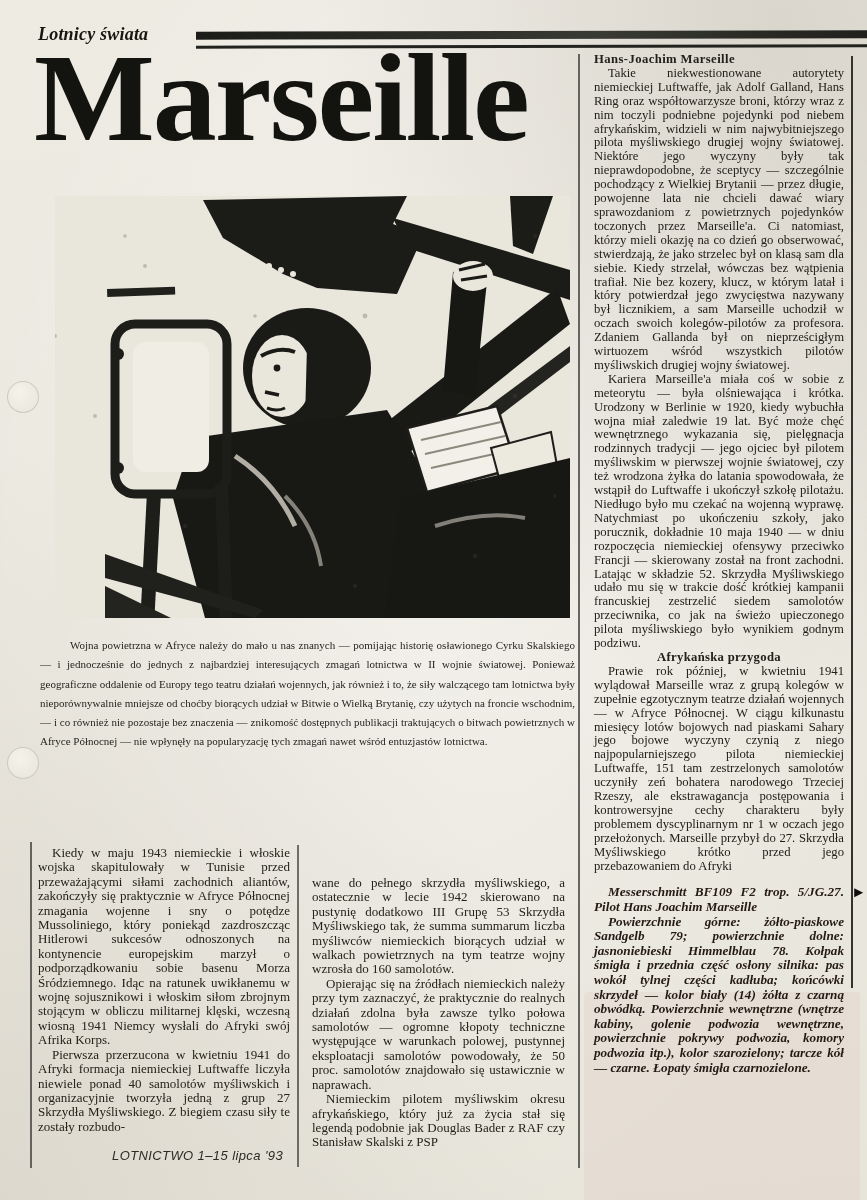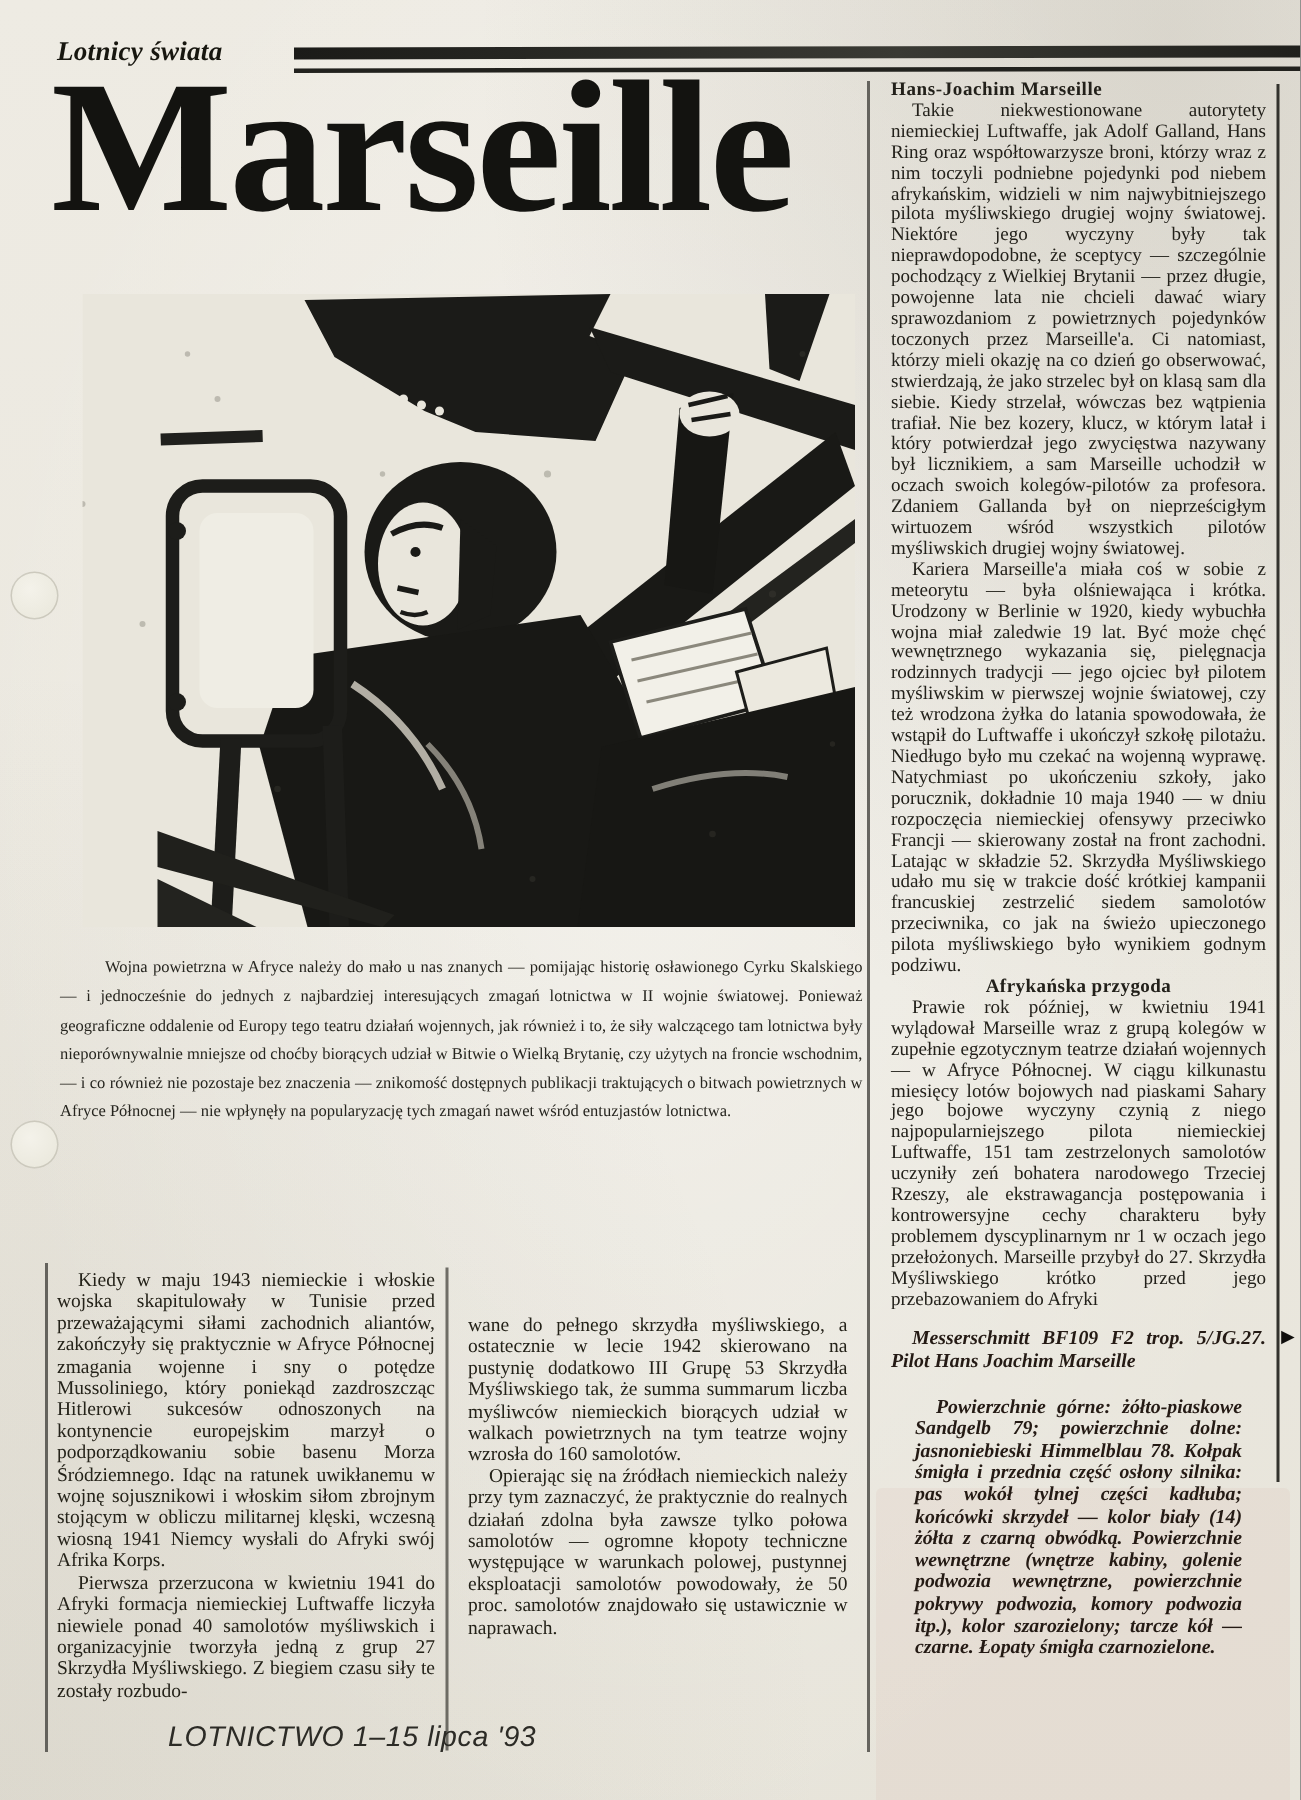--- a/index.html
+++ b/index.html
@@ -40,37 +40,37 @@
   .ind{text-indent:14px;}
   
   .colR{position:absolute;left:594px;top:53px;width:250px;font-size:12.7px;line-height:13.9px;text-align:justify;color:#22201a;}
   .colR p{margin:0;}
   .pilot-name{font-weight:bold;letter-spacing:.4px;}
   .sec-head{font-weight:bold;text-align:center;text-indent:0;margin:5px 0 2px 0;letter-spacing:.3px;}
   
   .caption-tint{position:absolute;left:584px;top:992px;width:276px;height:212px;background:rgba(196,118,104,.065);border-radius:4px;}
   .caption{position:relative;margin-top:12px;font-style:italic;font-weight:bold;font-size:13.2px;line-height:14.6px;color:#241a14;}
   .caption .cap-title{text-indent:14px;margin:0;}
-  .caption .cap-body{text-indent:14px;margin:16px;}
+  .caption .cap-body{text-indent:14px;margin:0;}
   .arrow{position:absolute;right:-22px;top:0;font-size:15px;color:#100e0c;font-style:normal;}
   
   .vrule{position:absolute;background:#45443e;}
   .vr-left{left:30px;top:842px;width:1.5px;height:326px;opacity:.8;}
   .vr-mid{left:297px;top:845px;width:1.5px;height:322px;opacity:.75;}
   .vr-main{left:578px;top:54px;width:1.6px;height:1114px;opacity:.8;}
   .vr-right{left:851px;top:56px;width:2.2px;height:932px;background:#33322d;}
   
   .hole{position:absolute;left:7px;width:30px;height:30px;border-radius:50%;
     border:1.5px solid rgba(90,85,70,.22);
     background:radial-gradient(circle at 40% 35%, #f4f2ea, #eceadf 70%);}
   .hole.h1{top:381px;}
   .hole.h2{top:747px;}
   
   .footer-num{position:absolute;left:36px;top:1204px;font-family:"Liberation Sans",sans-serif;font-weight:bold;font-size:17px;color:#1c1b17;}
-  .footer-mag{position:absolute;left:112px;top:1148px;font-family:"Liberation Sans",sans-serif;font-style:italic;font-size:19px;letter-spacing:.4px;color:#2c2b26;}
+  .footer-mag{position:absolute;left:112px;top:1148px;font-family:"Liberation Sans",sans-serif;font-style:italic;font-size:13px;letter-spacing:.4px;color:#2c2b26;}
 </style>
 </head>
 <body>
 
 <div class="page">
 
   <div class="hole h1"></div>
   <div class="hole h2"></div>
 
   <div class="kicker">Lotnicy świata</div>
@@ -159,20 +159,21 @@
   <div class="vrule vr-right"></div>
 
   <div class="colL">
     <p class="ind">Kiedy w maju 1943 niemieckie i włoskie wojska skapitulowały w Tunisie przed przeważającymi siłami zachodnich aliantów, zakończyły się praktycznie w Afryce Północnej zmagania wojenne i sny o potędze Mussoliniego, który poniekąd zazdroszcząc Hitlerowi sukcesów odnoszonych na kontynencie europejskim marzył o podporządkowaniu sobie basenu Morza Śródziemnego. Idąc na ratunek uwikłanemu w wojnę sojusznikowi i włoskim siłom zbrojnym stojącym w obliczu militarnej klęski, wczesną wiosną 1941 Niemcy wysłali do Afryki swój Afrika Korps.</p>
     <p class="ind">Pierwsza przerzucona w kwietniu 1941 do Afryki formacja niemieckiej Luftwaffe liczyła niewiele ponad 40 samolotów myśliwskich i organizacyjnie tworzyła jedną z grup 27 Skrzydła Myśliwskiego. Z biegiem czasu siły te zostały rozbudo-</p>
   </div>
 
   <div class="colM">
     <p>wane do pełnego skrzydła myśliwskiego, a ostatecznie w lecie 1942 skierowano na pustynię dodatkowo III Grupę 53 Skrzydła Myśliwskiego tak, że summa summarum liczba myśliwców niemieckich biorących udział w walkach powietrznych na tym teatrze wojny wzrosła do 160 samolotów.</p>
     <p class="ind">Opierając się na źródłach niemieckich należy przy tym zaznaczyć, że praktycznie do realnych działań zdolna była zawsze tylko połowa samolotów — ogromne kłopoty techniczne występujące w warunkach polowej, pustynnej eksploatacji samolotów powodowały, że 50 proc. samolotów znajdowało się ustawicznie w naprawach.</p>
+    <p class="ind">Niemieckim pilotem myśliwskim okresu afrykańskiego, który już za życia stał się legendą podobnie jak Douglas Bader z RAF czy Stanisław Skalski z PSP</p>
   </div>
 
   <div class="caption-tint"></div>
 
   <div class="colR">
     <p class="pilot-name">Hans-Joachim Marseille</p>
     <p class="ind">Takie niekwestionowane autorytety niemieckiej Luftwaffe, jak Adolf Galland, Hans Ring oraz współtowarzysze broni, którzy wraz z nim toczyli podniebne pojedynki pod niebem afrykańskim, widzieli w nim najwybitniejszego pilota myśliwskiego drugiej wojny światowej. Niektóre jego wyczyny były tak nieprawdopodobne, że sceptycy — szczególnie pochodzący z Wielkiej Brytanii — przez długie, powojenne lata nie chcieli dawać wiary sprawozdaniom z powietrznych pojedynków toczonych przez Marseille'a. Ci natomiast, którzy mieli okazję na co dzień go obserwować, stwierdzają, że jako strzelec był on klasą sam dla siebie. Kiedy strzelał, wówczas bez wątpienia trafiał. Nie bez kozery, klucz, w którym latał i który potwierdzał jego zwycięstwa nazywany był licznikiem, a sam Marseille uchodził w oczach swoich kolegów-pilotów za profesora. Zdaniem Gallanda był on nieprześcigłym wirtuozem wśród wszystkich pilotów myśliwskich drugiej wojny światowej.</p>
     <p class="ind">Kariera Marseille'a miała coś w sobie z meteorytu — była olśniewająca i krótka. Urodzony w Berlinie w 1920, kiedy wybuchła wojna miał zaledwie 19 lat. Być może chęć wewnętrznego wykazania się, pielęgnacja rodzinnych tradycji — jego ojciec był pilotem myśliwskim w pierwszej wojnie światowej, czy też wrodzona żyłka do latania spowodowała, że wstąpił do Luftwaffe i ukończył szkołę pilotażu. Niedługo było mu czekać na wojenną wyprawę. Natychmiast po ukończeniu szkoły, jako porucznik, dokładnie 10 maja 1940 — w dniu rozpoczęcia niemieckiej ofensywy przeciwko Francji — skierowany został na front zachodni. Latając w składzie 52. Skrzydła Myśliwskiego udało mu się w trakcie dość krótkiej kampanii francuskiej zestrzelić siedem samolotów przeciwnika, co jak na świeżo upieczonego pilota myśliwskiego było wynikiem godnym podziwu.</p>
     <p class="sec-head">Afrykańska przygoda</p>
     <p class="ind">Prawie rok później, w kwietniu 1941 wylądował Marseille wraz z grupą kolegów w zupełnie egzotycznym teatrze działań wojennych — w Afryce Północnej. W ciągu kilkunastu miesięcy lotów bojowych nad piaskami Sahary jego bojowe wyczyny czynią z niego najpopularniejszego pilota niemieckiej Luftwaffe, 151 tam zestrzelonych samolotów uczyniły zeń bohatera narodowego Trzeciej Rzeszy, ale ekstrawagancja postępowania i kontrowersyjne cechy charakteru były problemem dyscyplinarnym nr 1 w oczach jego przełożonych. Marseille przybył do 27. Skrzydła Myśliwskiego krótko przed jego przebazowaniem do Afryki</p>

